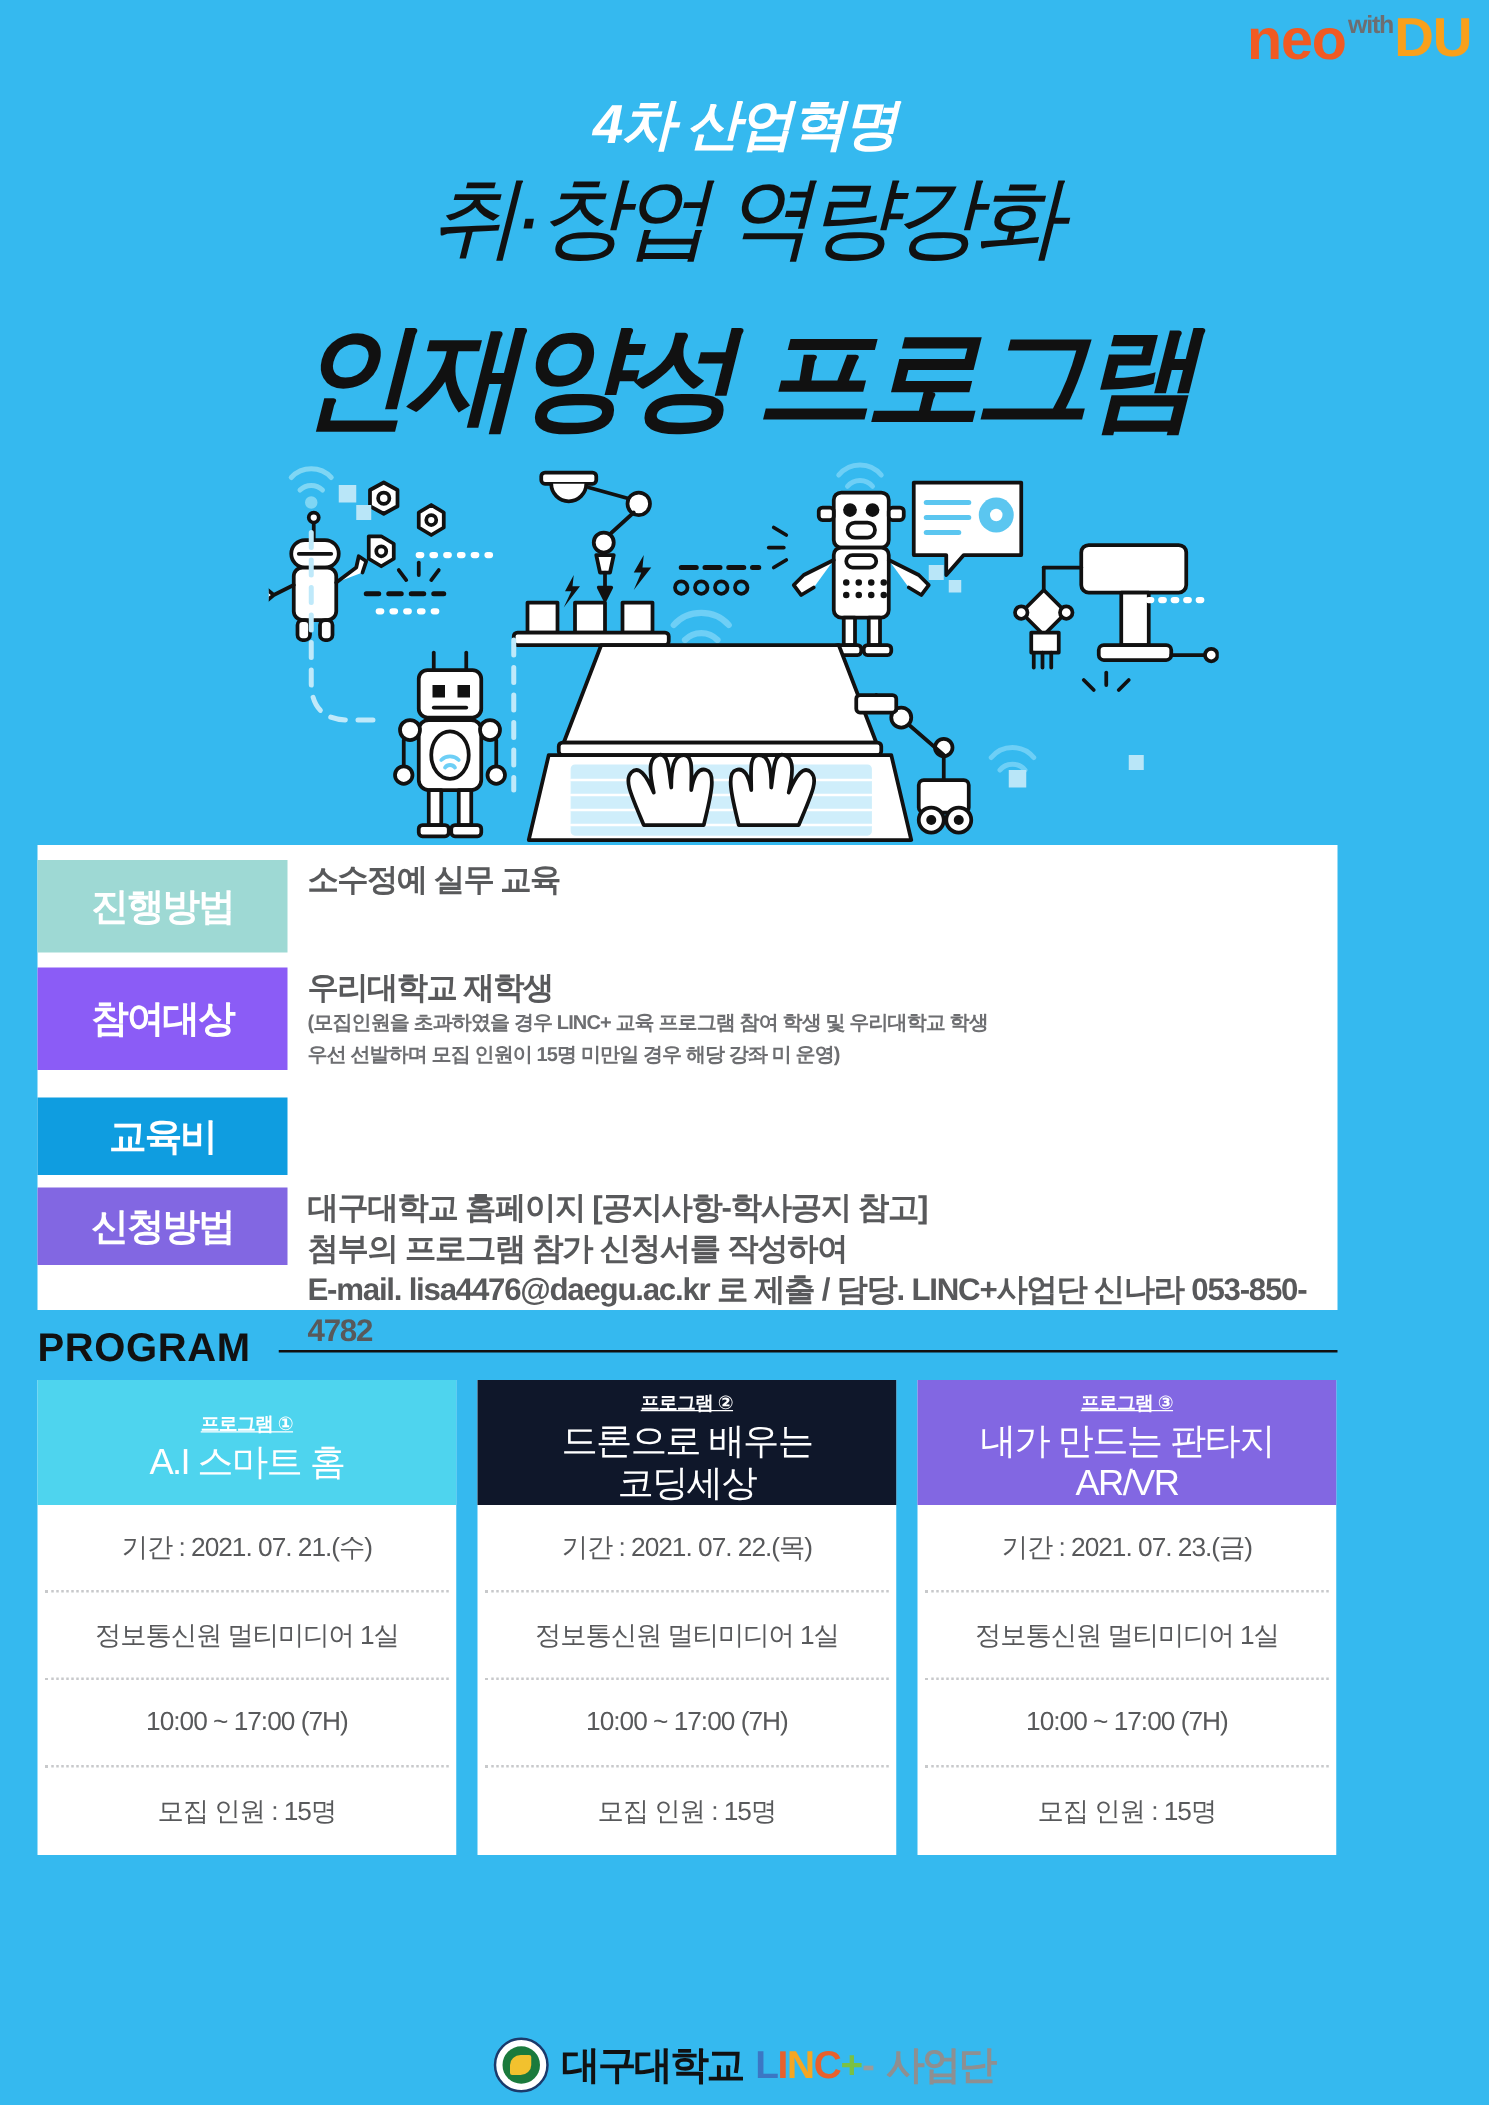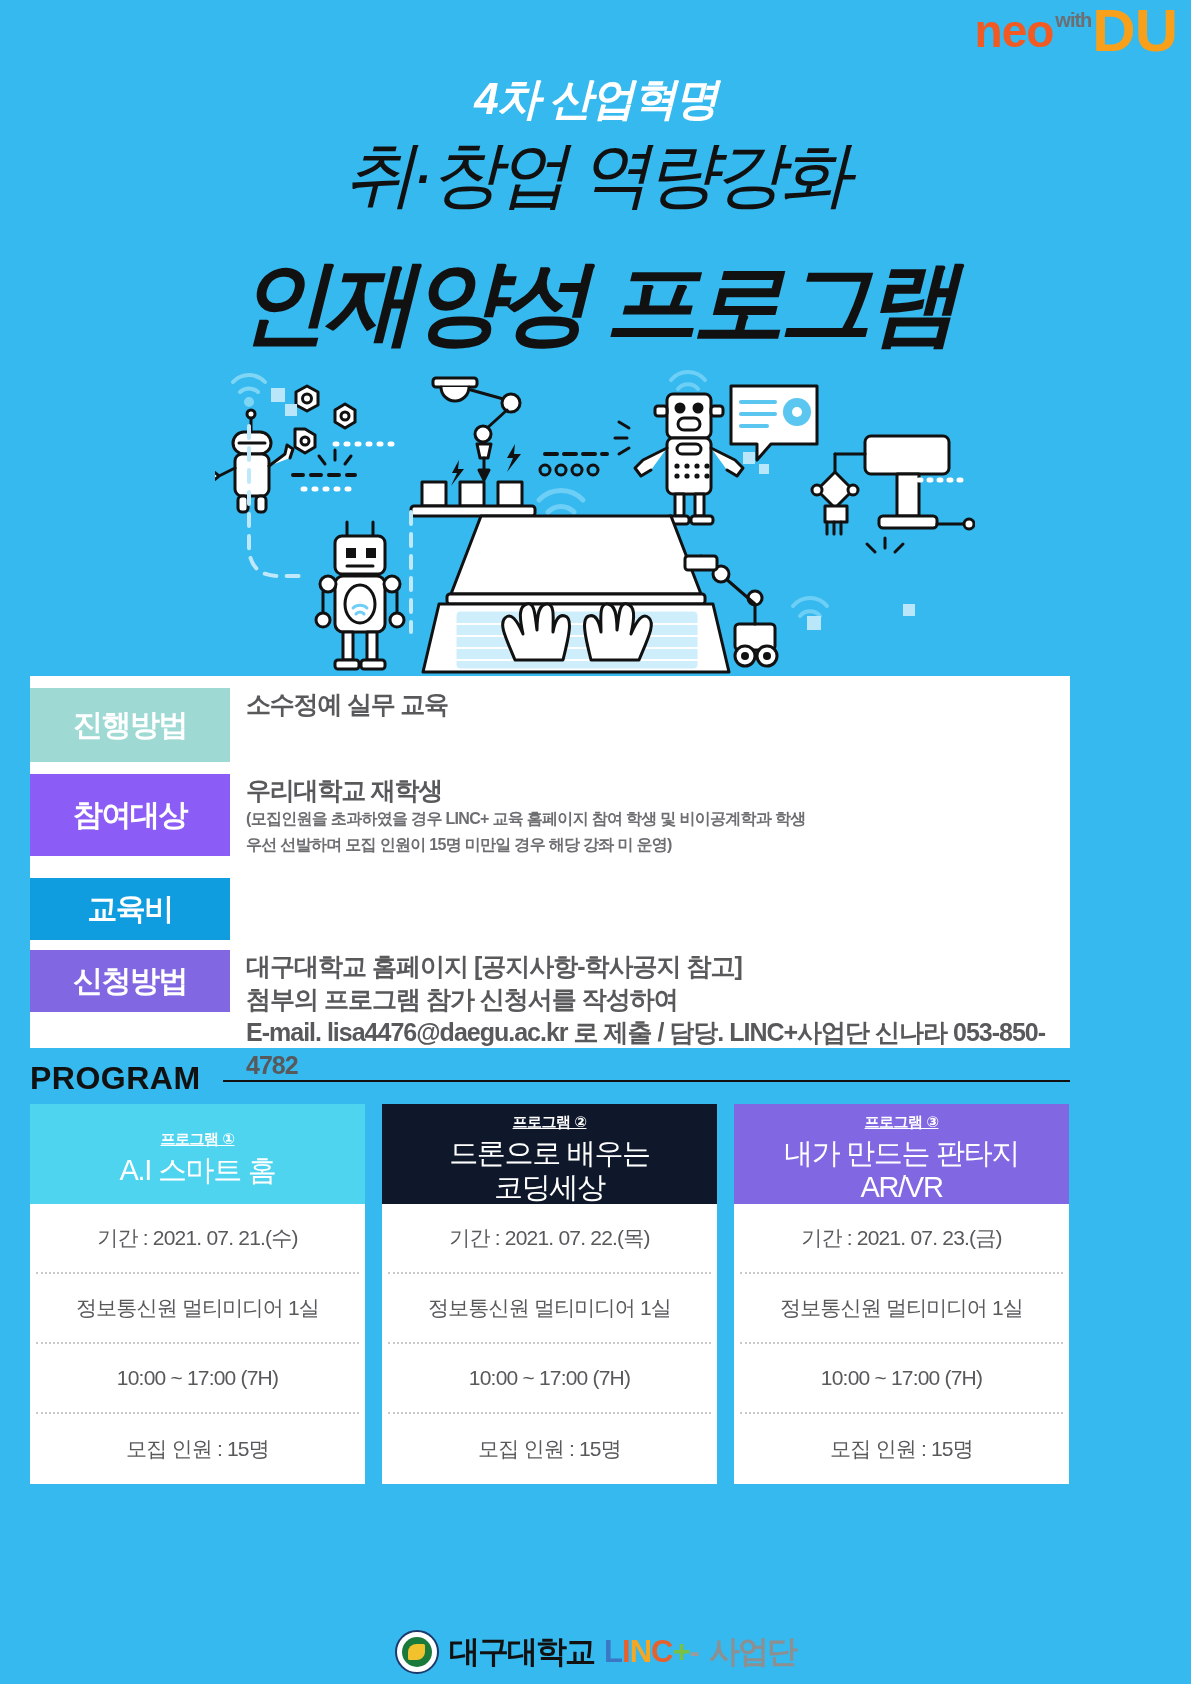--- a/index.html
+++ b/index.html
@@ -12,21 +12,21 @@
   .poster { position: relative; width: 1191px; height: 1684px; background: #35b9ef; }
 
   
   .brand-logo {
     position: absolute; top: 8px; right: 14px;
     display: flex; align-items: flex-start;
     font-weight: bold; letter-spacing: -1px;
   }
   .brand-neo { font-size: 46px; color: #f15a22; line-height: 46px; }
   .brand-with { font-size: 20px; color: #6d6e71; line-height: 20px; margin: 2px 1px 0 2px; }
-  .brand-du { font-size: 60px; color: #f9a01b; line-height: 46px; }
+  .brand-du { font-size: 44px; color: #f9a01b; line-height: 46px; }
 
   
   .title-sup {
     position: absolute; top: 70px; left: 0; width: 1191px;
     text-align: center; color: #ffffff;
     font-size: 44px; font-weight: bold; font-style: italic;
     letter-spacing: -2px;
   }
   .title-main1 {
     position: absolute; top: 126px; left: 0; width: 1191px;
@@ -403,21 +403,21 @@
       <div class="info-label">진행방법</div>
       <div class="info-body">
         <div class="body-main">소수정예 실무 교육</div>
       </div>
     </div>
 
     <div class="info-row row2">
       <div class="info-label">참여대상</div>
       <div class="info-body">
         <div class="body-main">우리대학교 재학생</div>
-        <div class="body-sub">(모집인원을 초과하였을 경우 LINC+ 교육 홈페이지 참여 학생 및 비이공계학과 학생</div>
+        <div class="body-sub">(모집인원을 초과하였을 경우 LINC+ 교육 프로그램 참여 학생 및 우리대학교 학생</div>
         <div class="body-sub">우선 선발하며 모집 인원이 15명 미만일 경우 해당 강좌 미 운영)</div>
       </div>
     </div>
 
     <div class="info-row row3">
       <div class="info-label">교육비</div>
     </div>
 
     <div class="info-row row4">
       <div class="info-label">신청방법</div>

